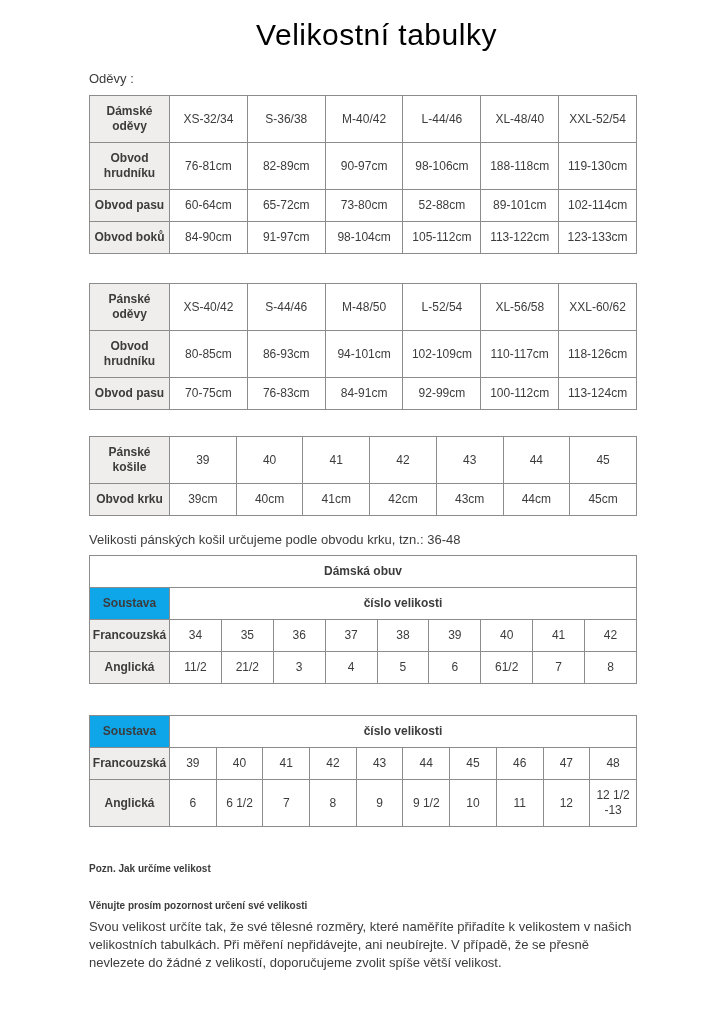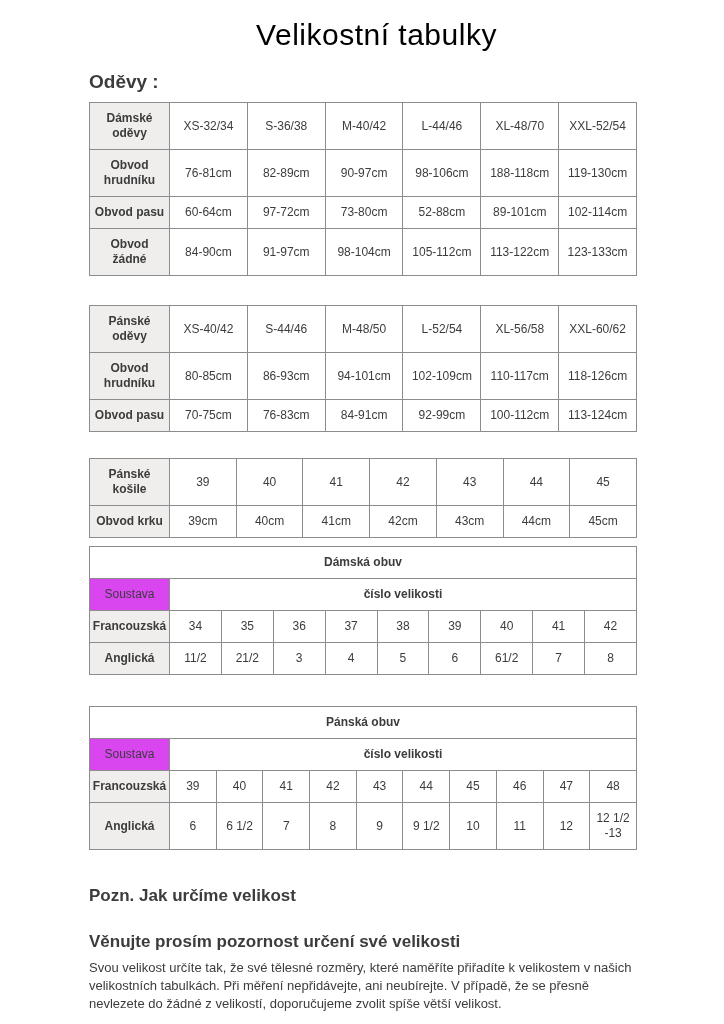--- a/index.html
+++ b/index.html
@@ -16,22 +16,22 @@
     text-align: center;
     font-size: 30px;
     font-weight: 400;
     color: #000000;
     padding-top: 18px;
     letter-spacing: 0.5px;
     padding-left: 29px;
   }
   .content { margin: 0 87px 0 89px; }
   .section-heading {
-    font-size: 19px;
-    font-weight: 700;
+    font-size: 13px;
+    font-weight: 400;
     color: #3c3c3c;
   }
   .heading-clothing { margin-top: 19px; }
   .heading-shoes { margin-top: 21px; }
 
   table.size-table {
     width: 100%;
     table-layout: fixed;
     border-collapse: collapse;
   }
@@ -57,31 +57,31 @@
   table.size-table td.rowhead {
     background: #efeeec;
     font-weight: 700;
   }
   table.size-table td.cell { background: #ffffff; }
   table.size-table td.span-title {
     background: #ffffff;
     font-weight: 700;
   }
   table.size-table td.rowhead-white {
-    background: #d946ef;
-    font-weight: 400;
+    background: #0ea5e9;
+    font-weight: 700;
   }
 
   .note {
     margin-top: 16px;
     font-size: 13px;
     color: #3c3c3c;
   }
   .note-heading {
-    font-size: 17px;
+    font-size: 10px;
     font-weight: 700;
     color: #3c3c3c;
   }
   .nh-1 { margin-top: 36px; }
   .nh-2 { margin-top: 26px; }
   .note-paragraph {
     margin-top: 7px;
     font-size: 13px;
     line-height: 18px;
     color: #3c3c3c;
@@ -104,44 +104,44 @@
           <col span="6">
         </colgroup>
       <tbody>
           <tr>
             <td class="rowhead">Dámské
 oděvy</td>
             <td class="cell">XS-32/34</td>
             <td class="cell">S-36/38</td>
             <td class="cell">M-40/42</td>
             <td class="cell">L-44/46</td>
-            <td class="cell">XL-48/70</td>
+            <td class="cell">XL-48/40</td>
             <td class="cell">XXL-52/54</td>
           </tr>
           <tr>
             <td class="rowhead">Obvod
 hrudníku</td>
             <td class="cell">76-81cm</td>
             <td class="cell">82-89cm</td>
             <td class="cell">90-97cm</td>
             <td class="cell">98-106cm</td>
             <td class="cell">188-118cm</td>
             <td class="cell">119-130cm</td>
           </tr>
           <tr>
             <td class="rowhead">Obvod pasu</td>
             <td class="cell">60-64cm</td>
-            <td class="cell">97-72cm</td>
+            <td class="cell">65-72cm</td>
             <td class="cell">73-80cm</td>
             <td class="cell">52-88cm</td>
             <td class="cell">89-101cm</td>
             <td class="cell">102-114cm</td>
           </tr>
           <tr>
-            <td class="rowhead">Obvod žádné</td>
+            <td class="rowhead">Obvod boků</td>
             <td class="cell">84-90cm</td>
             <td class="cell">91-97cm</td>
             <td class="cell">98-104cm</td>
             <td class="cell">105-112cm</td>
             <td class="cell">113-122cm</td>
             <td class="cell">123-133cm</td>
           </tr>
         </tbody>
     </table>
 
@@ -204,20 +204,21 @@
             <td class="cell">40cm</td>
             <td class="cell">41cm</td>
             <td class="cell">42cm</td>
             <td class="cell">43cm</td>
             <td class="cell">44cm</td>
             <td class="cell">45cm</td>
           </tr>
         </tbody>
     </table>
 
+    <p class="note">Velikosti pánských košil určujeme podle obvodu krku, tzn.: 36-48</p>
 
 
     <table class="size-table t-womens-shoes">
       <colgroup>
           <col class="col-label">
           <col span="9">
         </colgroup>
       <tbody>
         <tr>
           <td class="span-title" colspan="10">Dámská obuv</td>
@@ -254,23 +255,20 @@
           </tr>
         </tbody>
     </table>
 
     <table class="size-table t-mens-shoes">
       <colgroup>
           <col class="col-label">
           <col span="10">
         </colgroup>
       <tbody>
-        <tr>
-          <td class="span-title" colspan="11">Pánská obuv</td>
-        </tr>
         <tr>
           <td class="rowhead-white">Soustava</td>
           <td class="span-title" colspan="10">číslo velikosti</td>
         </tr>
       </tbody>
       <tbody>
           <tr>
             <td class="rowhead">Francouzská</td>
             <td class="cell">39</td>
             <td class="cell">40</td>

